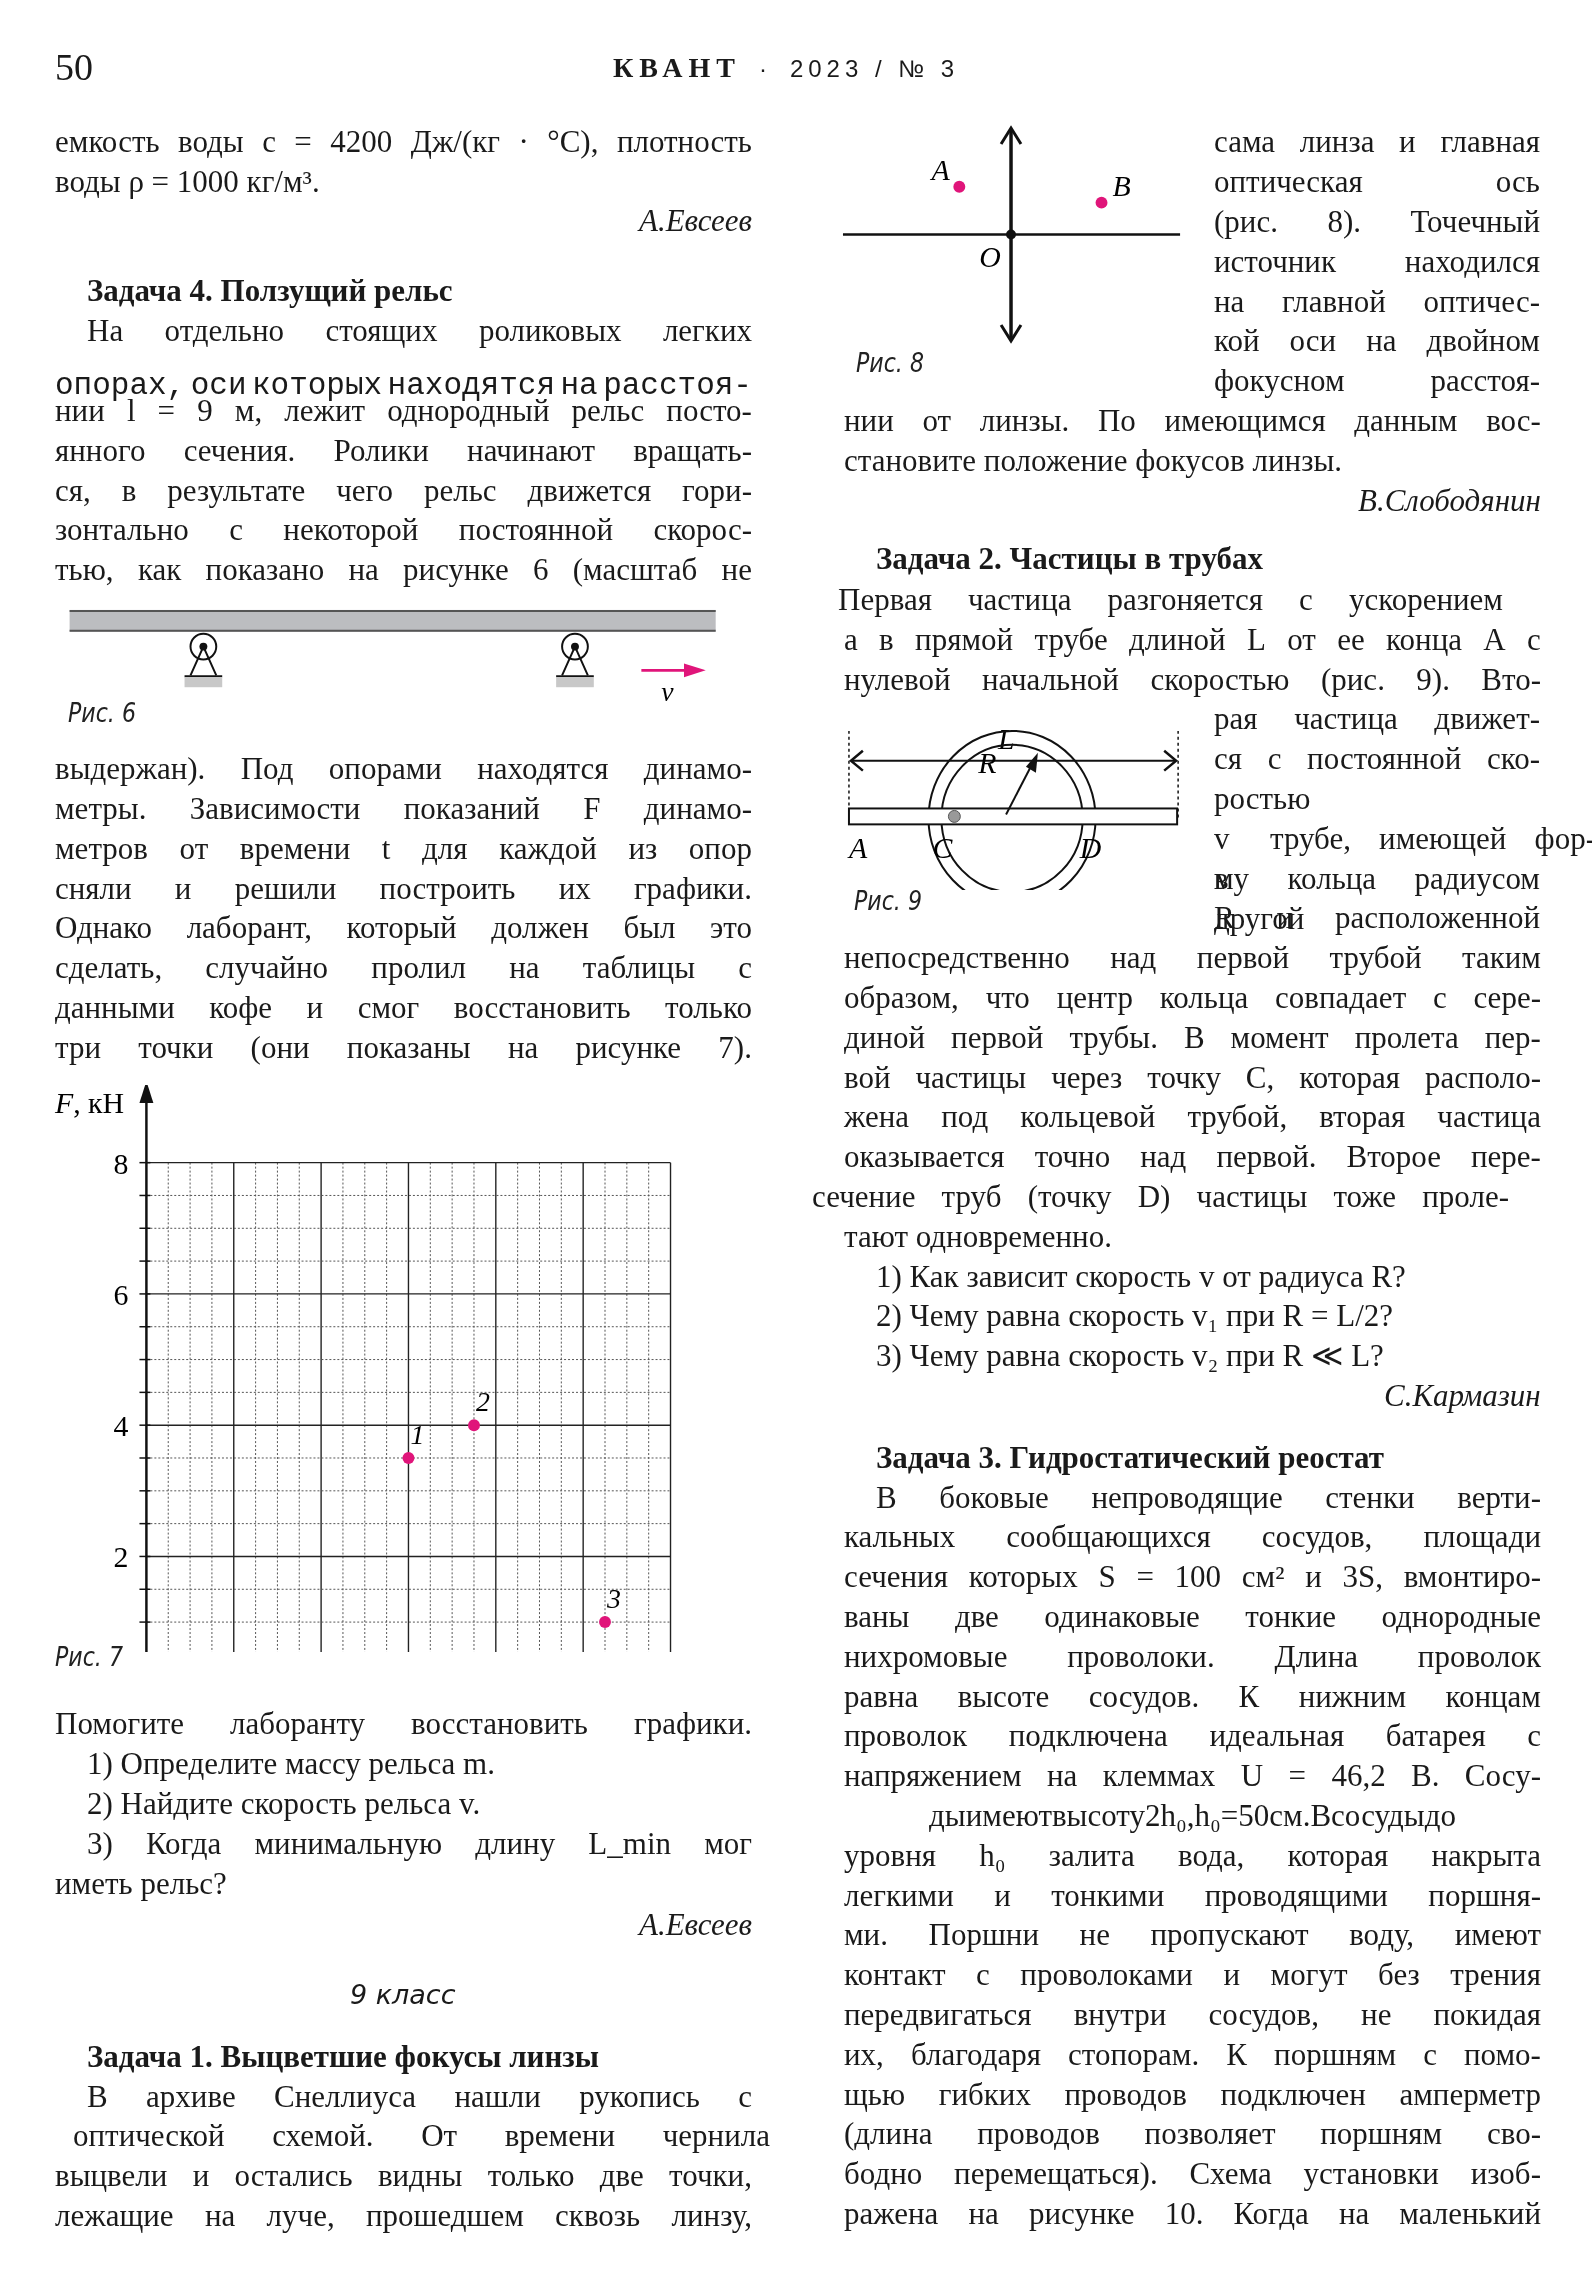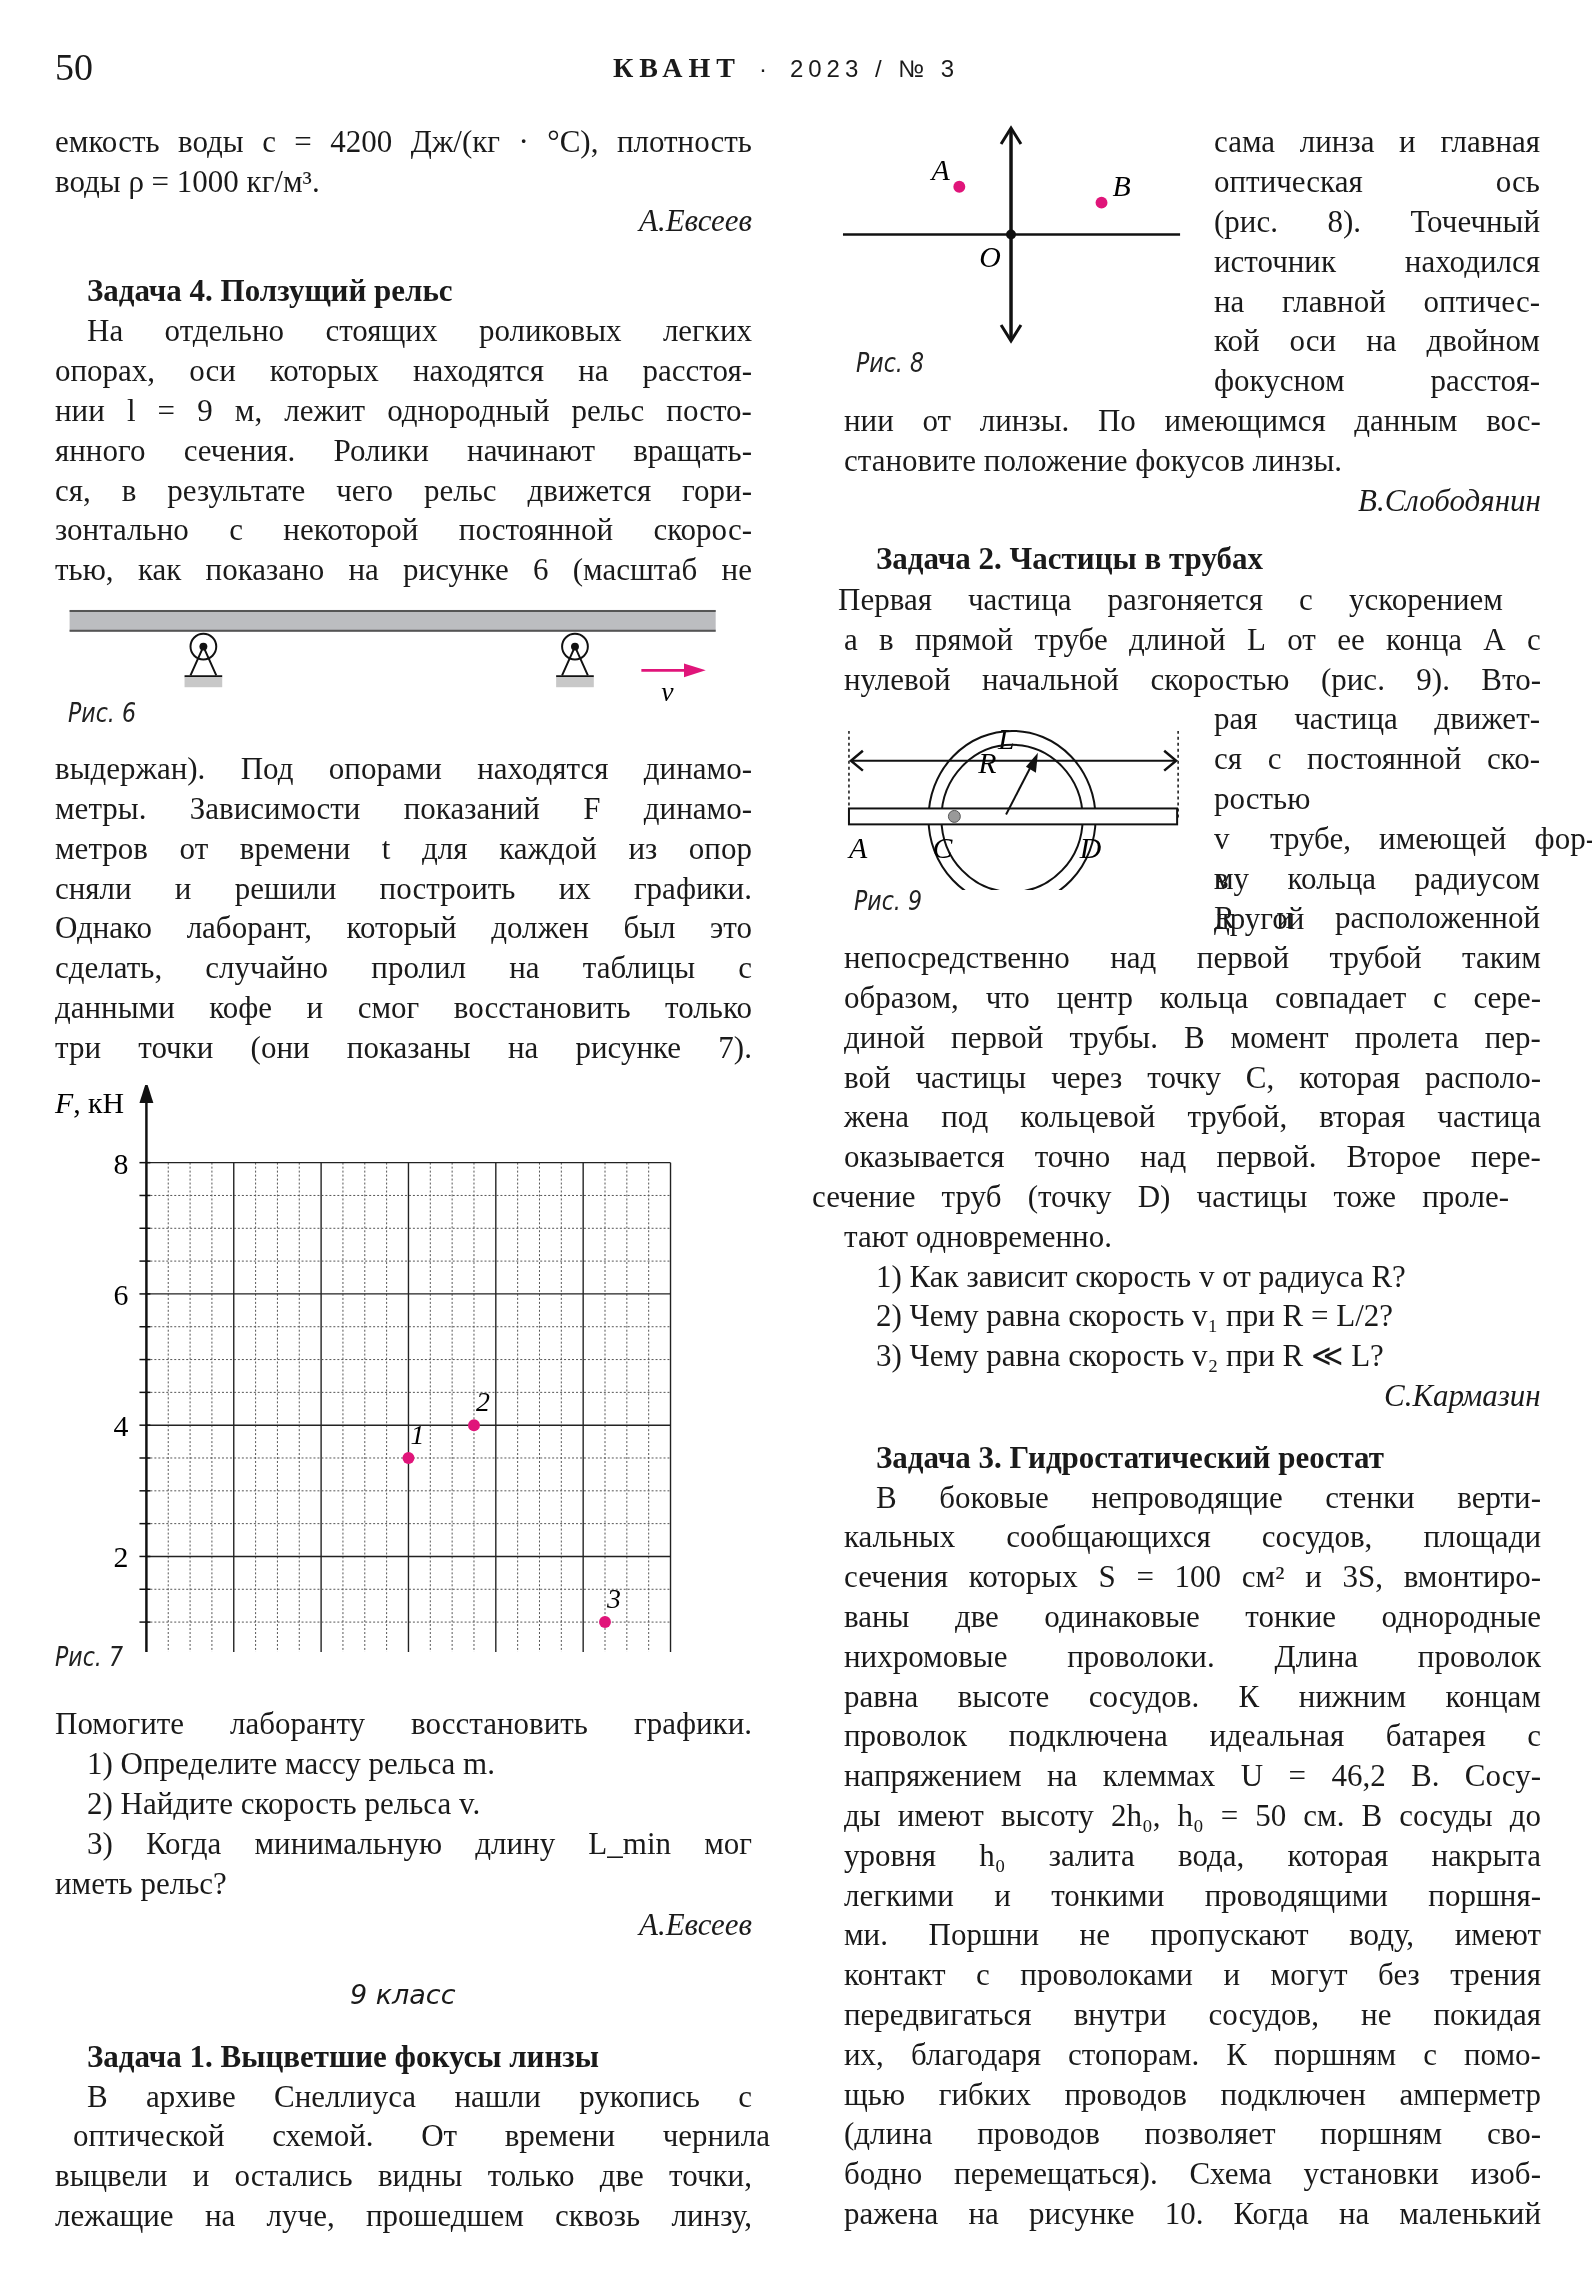--- a/index.html
+++ b/index.html
@@ -48,21 +48,21 @@
       <div class="ln" style="left: 55px; top: 162px; width: auto; transform: scaleX(1);">воды ρ = 1000 кг/м³.</div>
       <div class="ln right it" style="left: 639px; top: 201px; width: auto; transform: scaleX(1);">А.Евсеев</div>
       <div class="ln bold" style="left: 87px; top: 271px; width: auto; transform: scaleX(1);">Задача 4. Ползущий рельс</div>
       <div class="ln just" style="left: 87px; top: 311px; width: 665px; transform: scaleX(1);">
         <span>На</span>
         <span>отдельно</span>
         <span>стоящих</span>
         <span>роликовых</span>
         <span>легких</span>
       </div>
-      <div class="ln just" style="left: 55px; top: 351px; width: 697px; transform: scaleX(1);">
+      <div class="ln just" style="left: 55px; top: 366px; width: 697px; transform: scaleX(1); font-family: Liberation Mono, monospace;">
         <span>опорах,</span>
         <span>оси</span>
         <span>которых</span>
         <span>находятся</span>
         <span>на</span>
         <span>расстоя-</span>
       </div>
       <div class="ln just" style="left: 55px; top: 391px; width: 697px; transform: scaleX(1);">
         <span>нии</span>
         <span>l</span>
@@ -585,21 +585,21 @@
       <div class="ln just" style="left: 844px; top: 1756px; width: 697px; transform: scaleX(1);">
         <span>напряжением</span>
         <span>на</span>
         <span>клеммах</span>
         <span>U</span>
         <span>=</span>
         <span>46,2</span>
         <span>В.</span>
         <span>Сосу-</span>
       </div>
-      <div class="ln just" style="left: 844px; top: 1796px; width: 697px; transform: scaleX(1);">
+      <div class="ln just" style="left: 844px; top: 1796px; width: 697px; transform: scaleX(1); justify-content: center;">
         <span>ды</span>
         <span>имеют</span>
         <span>высоту</span>
         <span>2h₀,</span>
         <span>h₀</span>
         <span>=</span>
         <span>50</span>
         <span>см.</span>
         <span>В</span>
         <span>сосуды</span>

